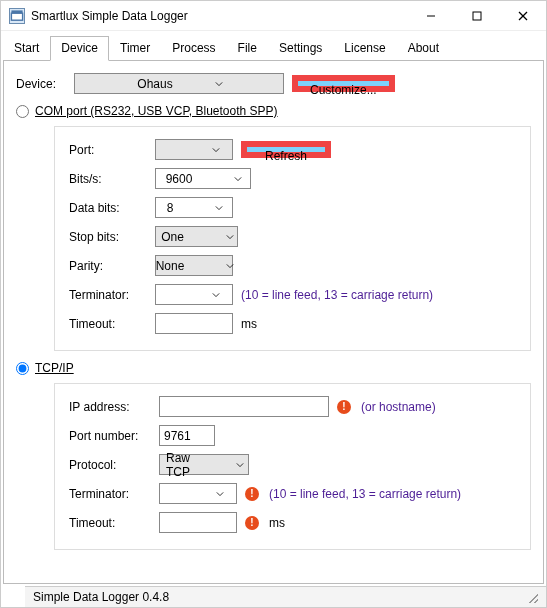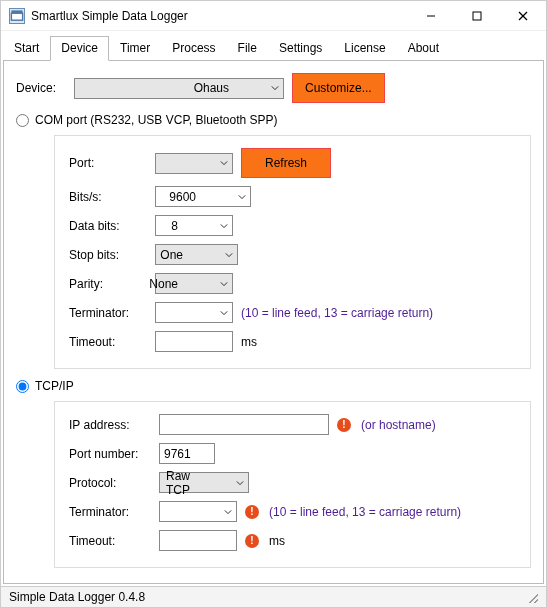--- a/index.html
+++ b/index.html
@@ -77,31 +77,32 @@
   select, input[type=text] {
     font: inherit;
     height: 21px;
     padding: 1px 4px;
     border: 1px solid #888;
     background: #fff;
   }
   select.grey, .combo.grey { background: #e6e6e6; }
   .btn {
     font: inherit;
-    height: 30px;
+    height: 17px;
     padding: 2px 12px;
-    background: #f97316;
-    border: 1px solid #ef4444;
+    background: #7dd3fc;
+    border: 6px solid #ef4444;
     cursor: default;
   }
   .radio-row {
     display: flex;
     align-items: center;
     gap: 6px;
     margin: 10px 0 8px 0;
+    text-decoration: underline;
   }
   .radio-row input { margin: 0; }
   .group {
     border: 1px solid #ddd;
     margin: 0 0 8px 38px;
     padding: 12px 14px 8px 14px;
   }
   .warn-icon {
     display: inline-flex;
     width: 14px; height: 14px;
@@ -114,28 +115,29 @@
   }
   .hint { color: #4c1d95; }
   .statusbar {
     border-top: 1px solid #ccc;
     padding: 3px 8px;
     font-size: 12px;
     background: #f4f4f4;
     display: flex;
     justify-content: space-between;
     align-items: center;
+    margin-left: 24px;
   }
   .grip {
     width: 12px; height: 12px;
     background:
       linear-gradient(135deg, transparent 60%, #999 60%, #999 70%, transparent 70%, transparent 80%, #999 80%, #999 90%, transparent 90%);
   }
   .combo {
-    display: inline-flex; align-items: center; justify-content: flex-end;
+    display: inline-flex; align-items: center; justify-content: center;
     border: 1px solid #888; height: 21px; padding: 0 4px 0 6px;
     min-width: 60px;
     gap: 36px;
   }
   .combo .chev { margin-left: 6px; }
   .chev svg { width: 8px; height: 8px; }
 </style>
 </head>
 <body>
 

